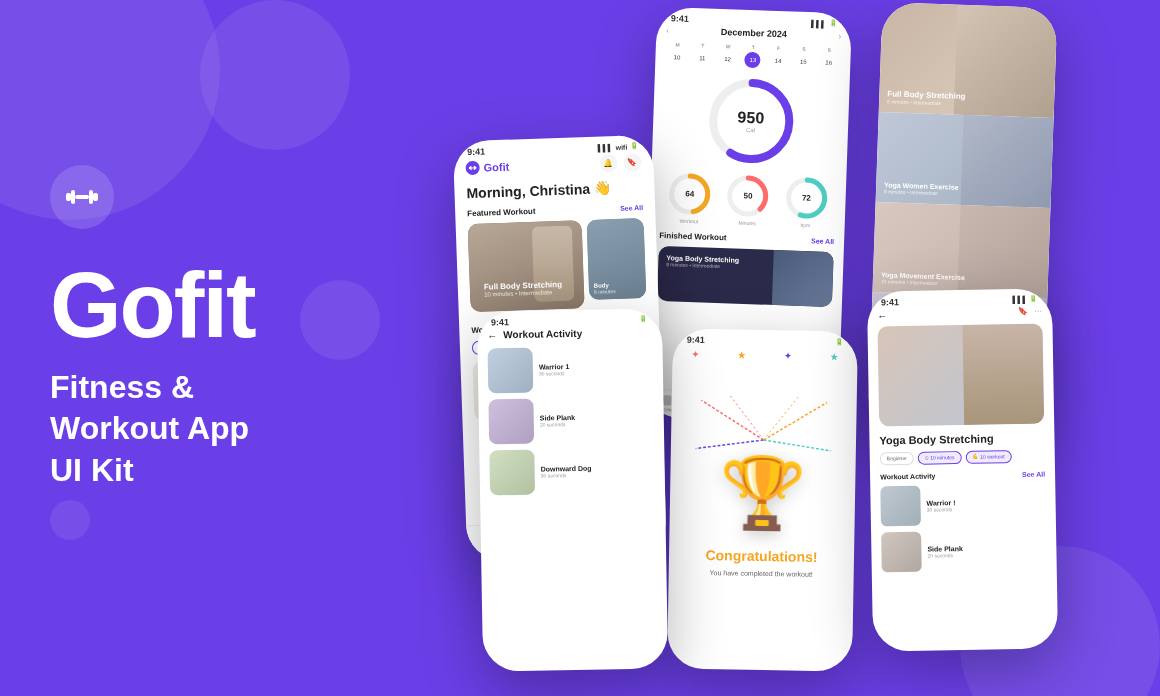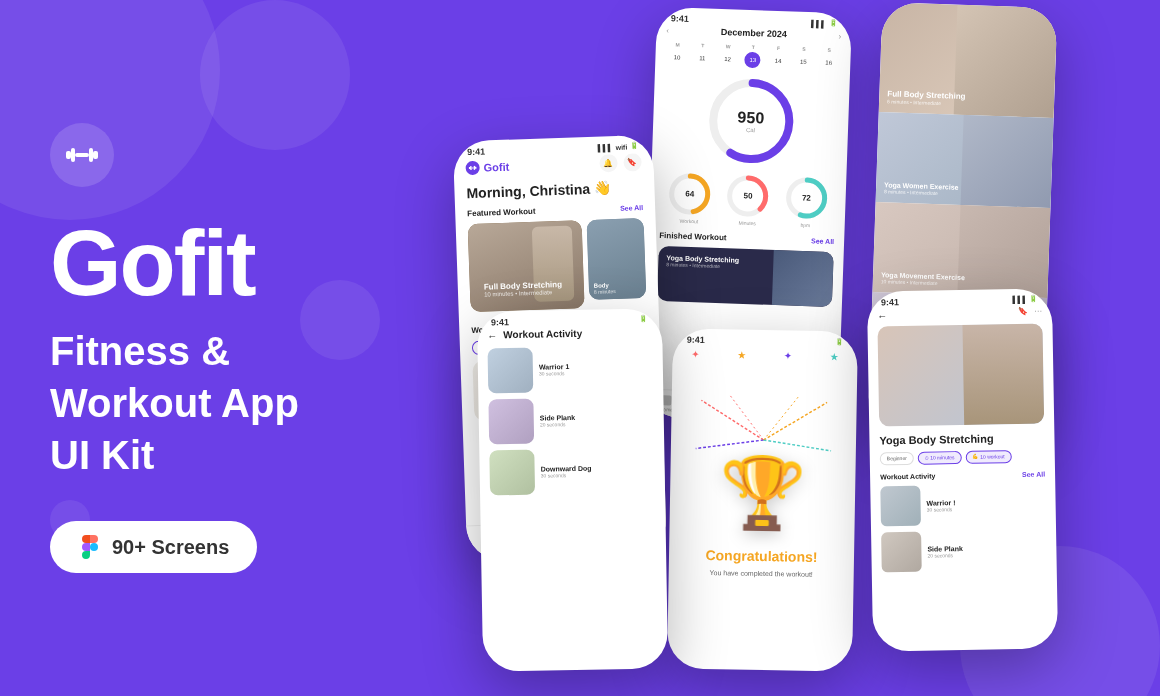--- a/index.html
+++ b/index.html
@@ -56,21 +56,21 @@
     .app-title {
       font-size: 92px;
       font-weight: 900;
       color: white;
       line-height: 1;
       margin-bottom: 16px;
       letter-spacing: -2px;
     }
 
     .tagline {
-      font-size: 40px;
+      font-size: 32px;
       font-weight: 700;
       color: white;
       line-height: 1.3;
       margin-bottom: 40px;
     }
 
     .screens-badge {
       display: inline-flex;
       align-items: center;
       gap: 10px;
@@ -543,31 +543,20 @@
       </svg>
     </div>
   </div>
 
   <h1 class="app-title">Gofit</h1>
 
   <p class="tagline">
     Fitness &amp;<br>Workout App<br>UI Kit
   </p>
 
-  <div class="screens-badge">
-
-    <svg class="figma-icon" viewBox="0 0 38 57">
-      <path d="M19 28.5a9.5 9.5 0 1 1 19 0 9.5 9.5 0 0 1-19 0z" fill="#1ABCFE"></path>
-      <path d="M0 47.5A9.5 9.5 0 0 1 9.5 38H19v9.5a9.5 9.5 0 0 1-19 0z" fill="#0ACF83"></path>
-      <path d="M19 0v19h9.5a9.5 9.5 0 0 0 0-19H19z" fill="#FF7262"></path>
-      <path d="M0 9.5A9.5 9.5 0 0 0 9.5 19H19V0H9.5A9.5 9.5 0 0 0 0 9.5z" fill="#F24E1E"></path>
-      <path d="M0 28.5A9.5 9.5 0 0 0 9.5 38H19V19H9.5A9.5 9.5 0 0 0 0 28.5z" fill="#A259FF"></path>
-    </svg>
-    <span class="screens-text">90+ Screens</span>
-  </div>
 </div>
 
 <div class="phones-area">
 
   <div class="phone phone-1">
     <div class="status-bar">
       <span class="status-time">9:41</span>
       <div class="status-icons">
         <span style="font-size:7px;">▌▌▌</span>
         <span style="font-size:7px;">wifi</span>

